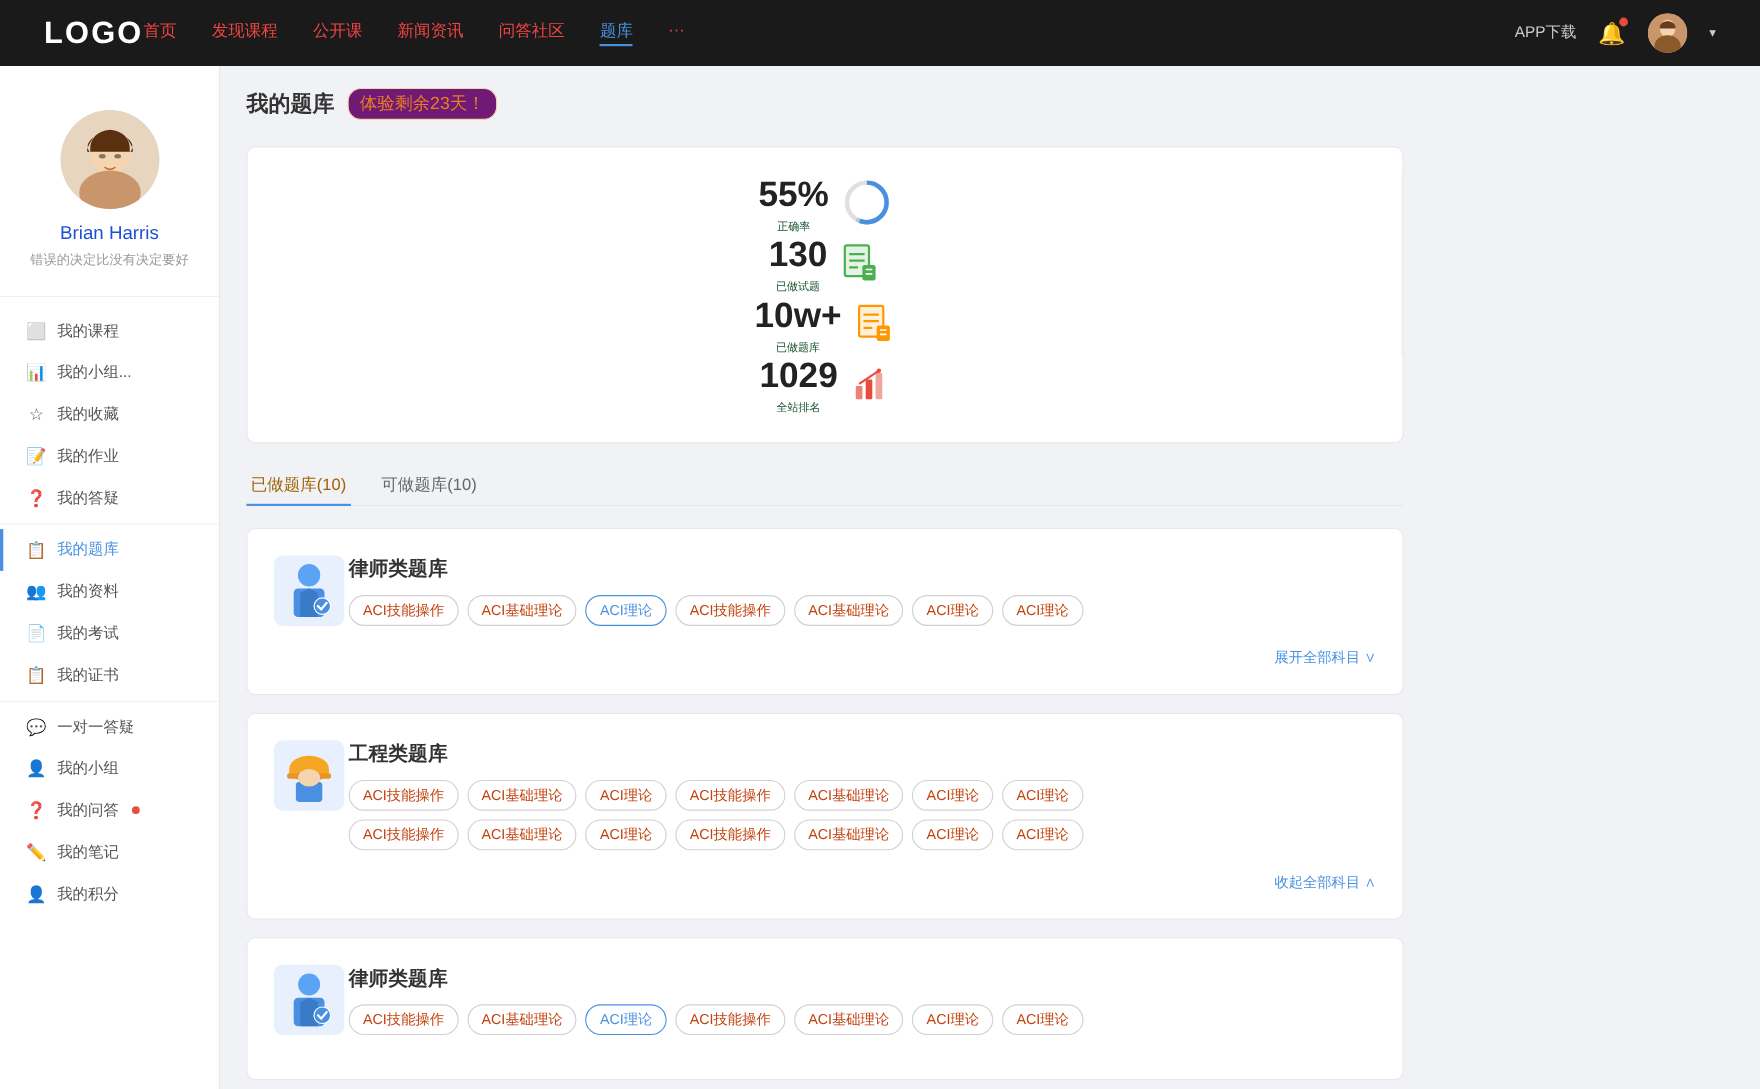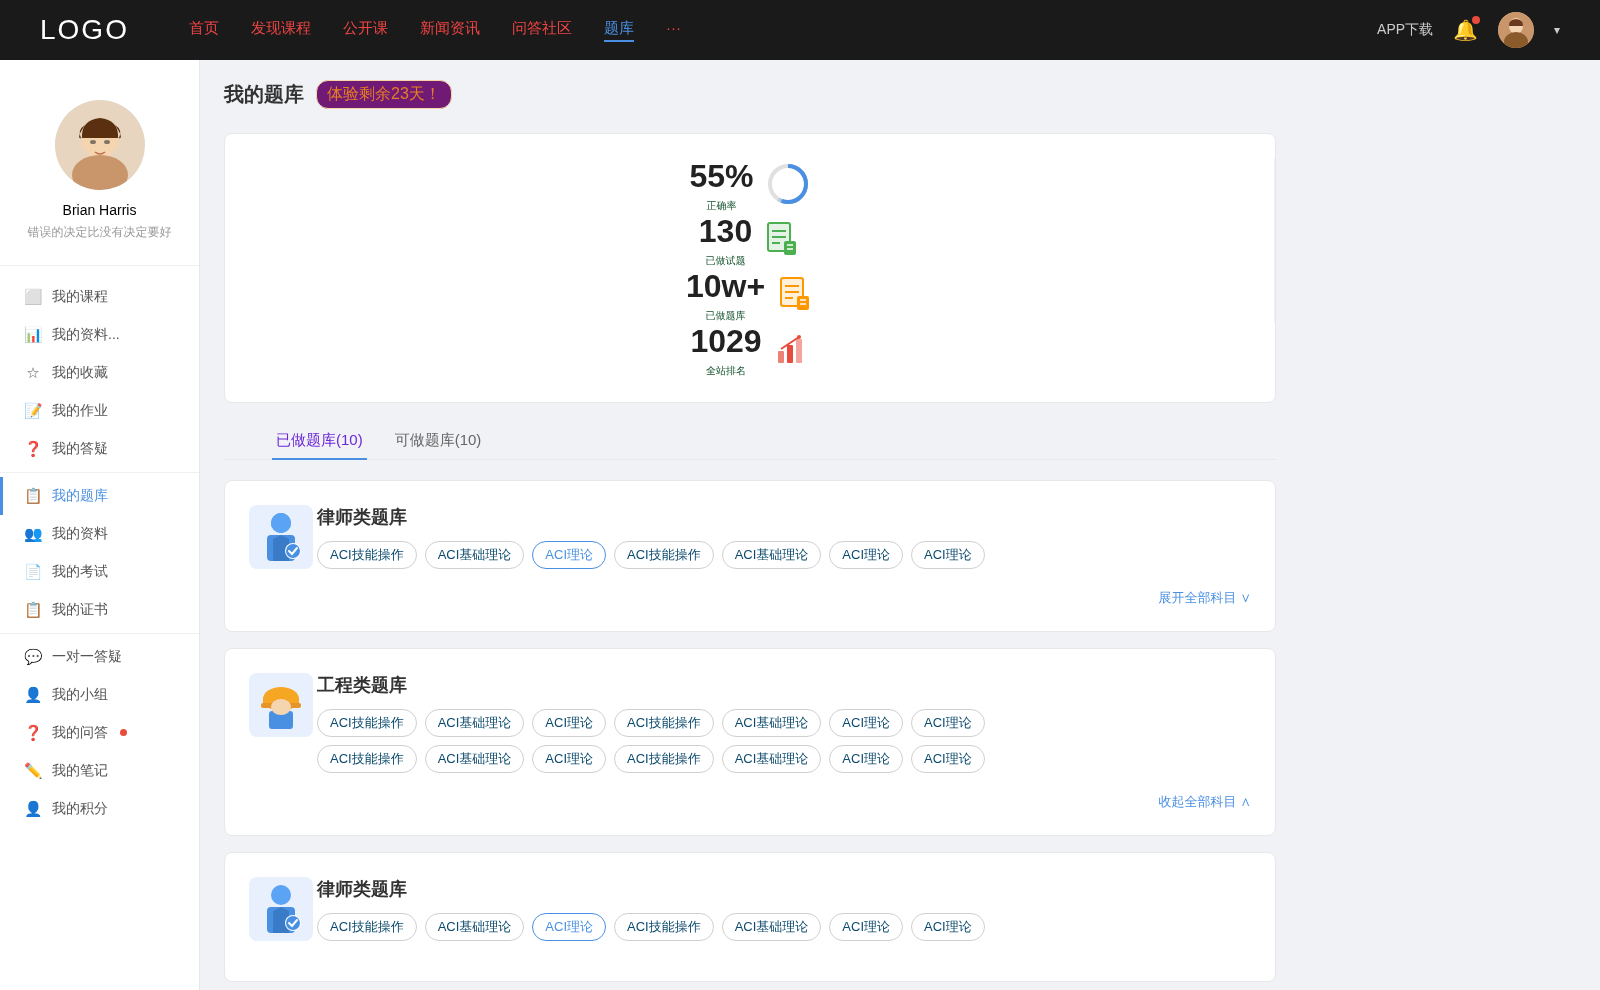--- a/index.html
+++ b/index.html
@@ -12,22 +12,21 @@
       display: flex;
       align-items: center;
       padding: 0 40px;
       position: fixed;
       top: 0; left: 0; right: 0;
       z-index: 100;
     }
     .navbar-logo {
       color: white;
       font-size: 28px;
-      font-weight: normal;
-      margin-right: 60px;
+      font-weight: bold;
       letter-spacing: 2px;
     }
     .navbar-menu {
       display: flex;
       gap: 32px;
       flex: 1;
     }
     .navbar-menu-item {
       color: #ef4444;
       cursor: pointer;
@@ -112,23 +111,23 @@
     }
     .sidebar-avatar {
       width: 90px;
       height: 90px;
       border-radius: 50%;
       background: #e0e0e0;
       margin: 0 auto 12px;
       overflow: hidden;
     }
     .sidebar-name {
-      font-size: 14px;
+      font-size: 17px;
       font-weight: 500;
-      color: #000000;
+      color: #1d4ed8;
       margin-bottom: 6px;
     }
     .sidebar-motto {
       font-size: 12px;
       color: #999;
       line-height: 1.4;
     }
     .sidebar-menu {
       padding: 12px 0;
     }
@@ -243,24 +242,23 @@
     }
     .tab {
       font-size: 15px;
       padding: 8px 4px;
       cursor: pointer;
       color: #666;
       border-bottom: 2px solid transparent;
       margin-bottom: -1px;
     }
     .tab.active {
-      color: #6d28d9;
+      color: #a16207;
       border-bottom: 2px solid #4a90e2;
       font-weight: 500;
-      margin-left: 48px;
     }
 
     
     .qbank-card {
       background: white;
       border-radius: 8px;
       padding: 24px;
       margin-bottom: 16px;
       border: 1px solid #e8e8e8;
     }
@@ -289,21 +287,21 @@
     .qbank-tags {
       display: flex;
       flex-wrap: wrap;
       gap: 8px;
     }
     .tag {
       padding: 4px 12px;
       border-radius: 16px;
       font-size: 13px;
       border: 1px solid #d0d0d0;
-      color: #0c4a6e;
+      color: #c2410c;
       cursor: pointer;
     }
     .tag.active-tag {
       border-color: #4a90e2;
       color: #4a90e2;
       background: white;
     }
     .expand-btn {
       text-align: right;
       color: #4a90e2;
@@ -370,21 +368,21 @@
       <div class="sidebar-motto">错误的决定比没有决定要好</div>
     </div>
 
     <div class="sidebar-menu">
       <div class="sidebar-item">
         <span class="sidebar-icon">⬜</span>
         <span>我的课程</span>
       </div>
       <div class="sidebar-item">
         <span class="sidebar-icon">📊</span>
-        <span>我的资料...</span>
+        <span>我的小组...</span>
       </div>
       <div class="sidebar-item">
         <span class="sidebar-icon">☆</span>
         <span>我的收藏</span>
       </div>
       <div class="sidebar-item">
         <span class="sidebar-icon">📝</span>
         <span>我的作业</span>
       </div>
       <div class="sidebar-item">

